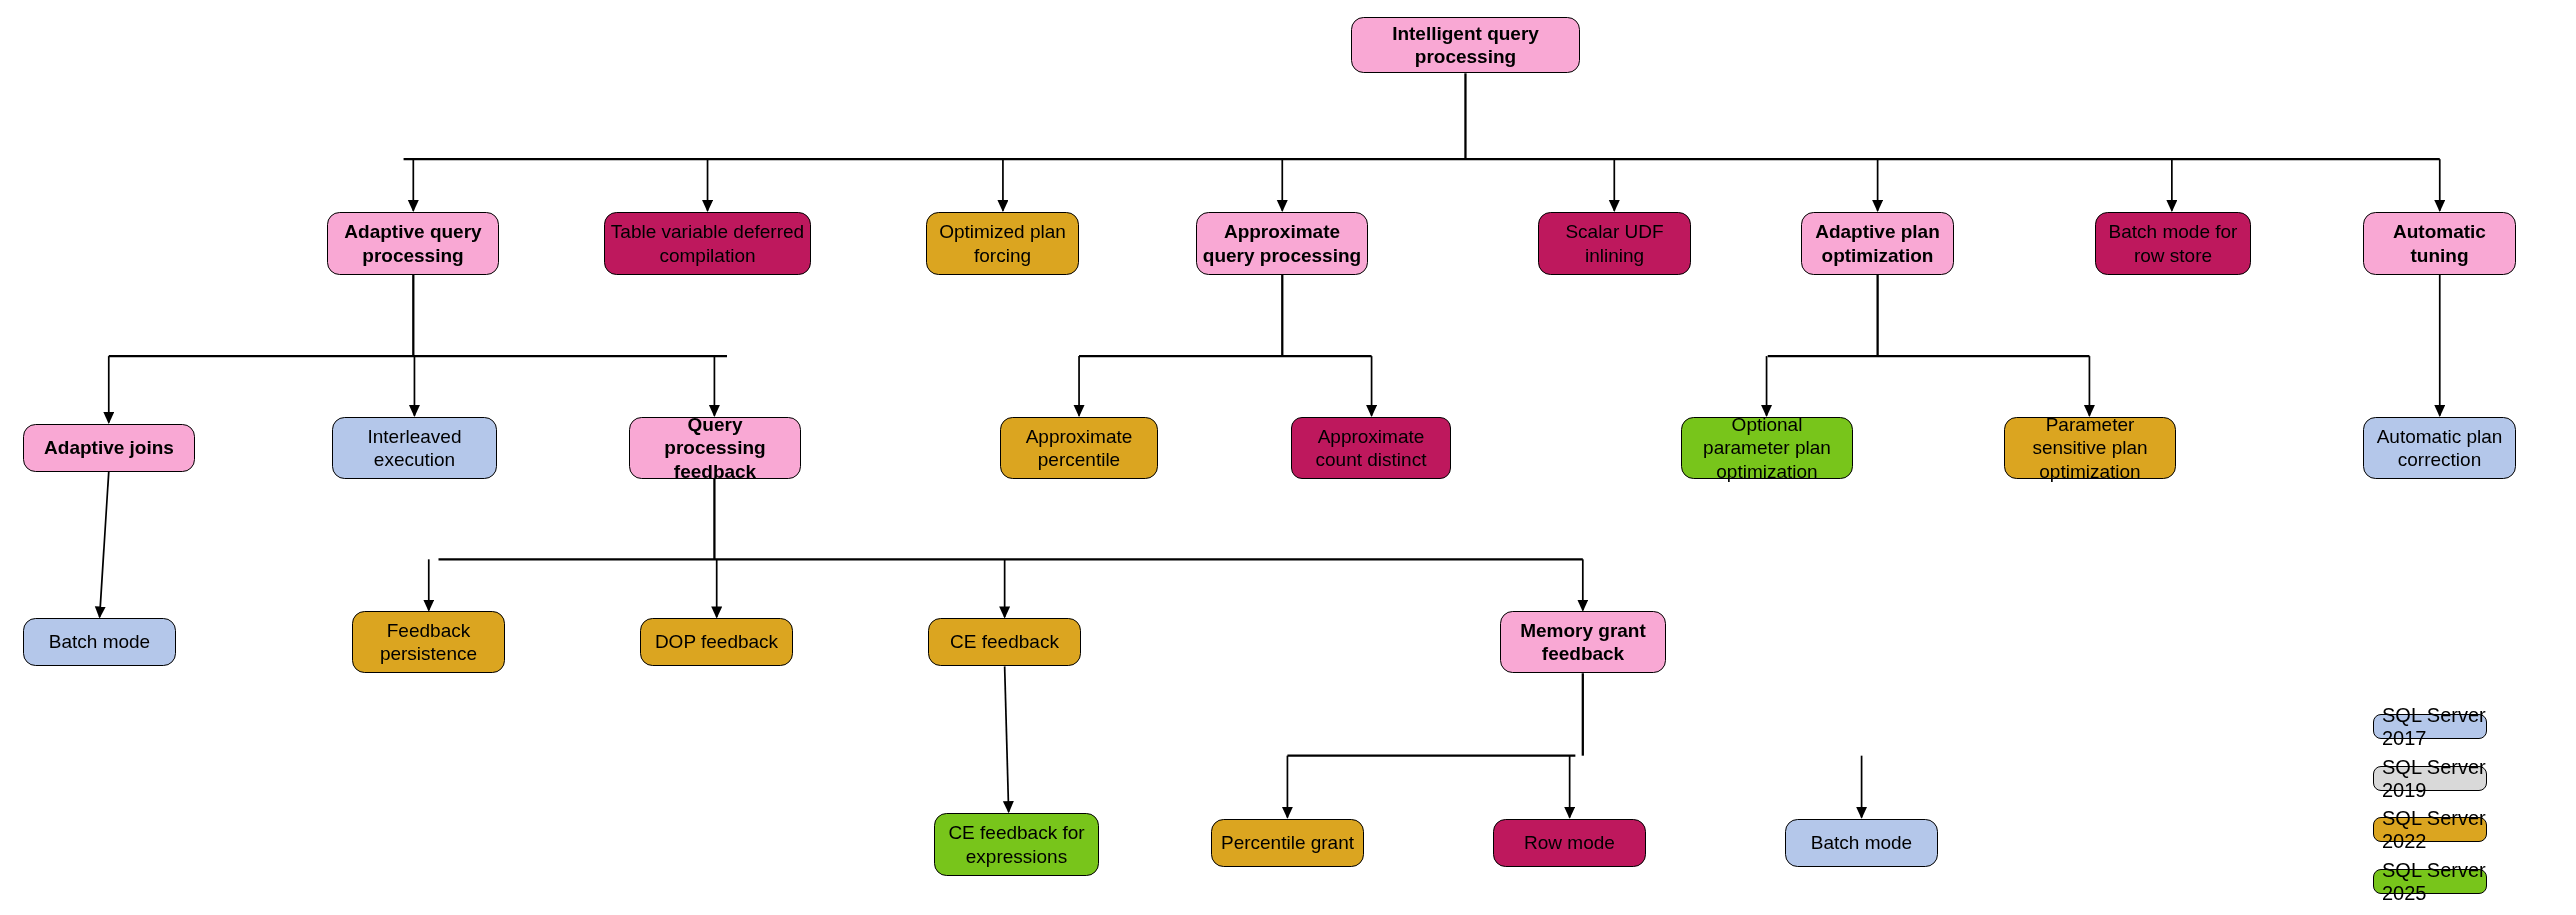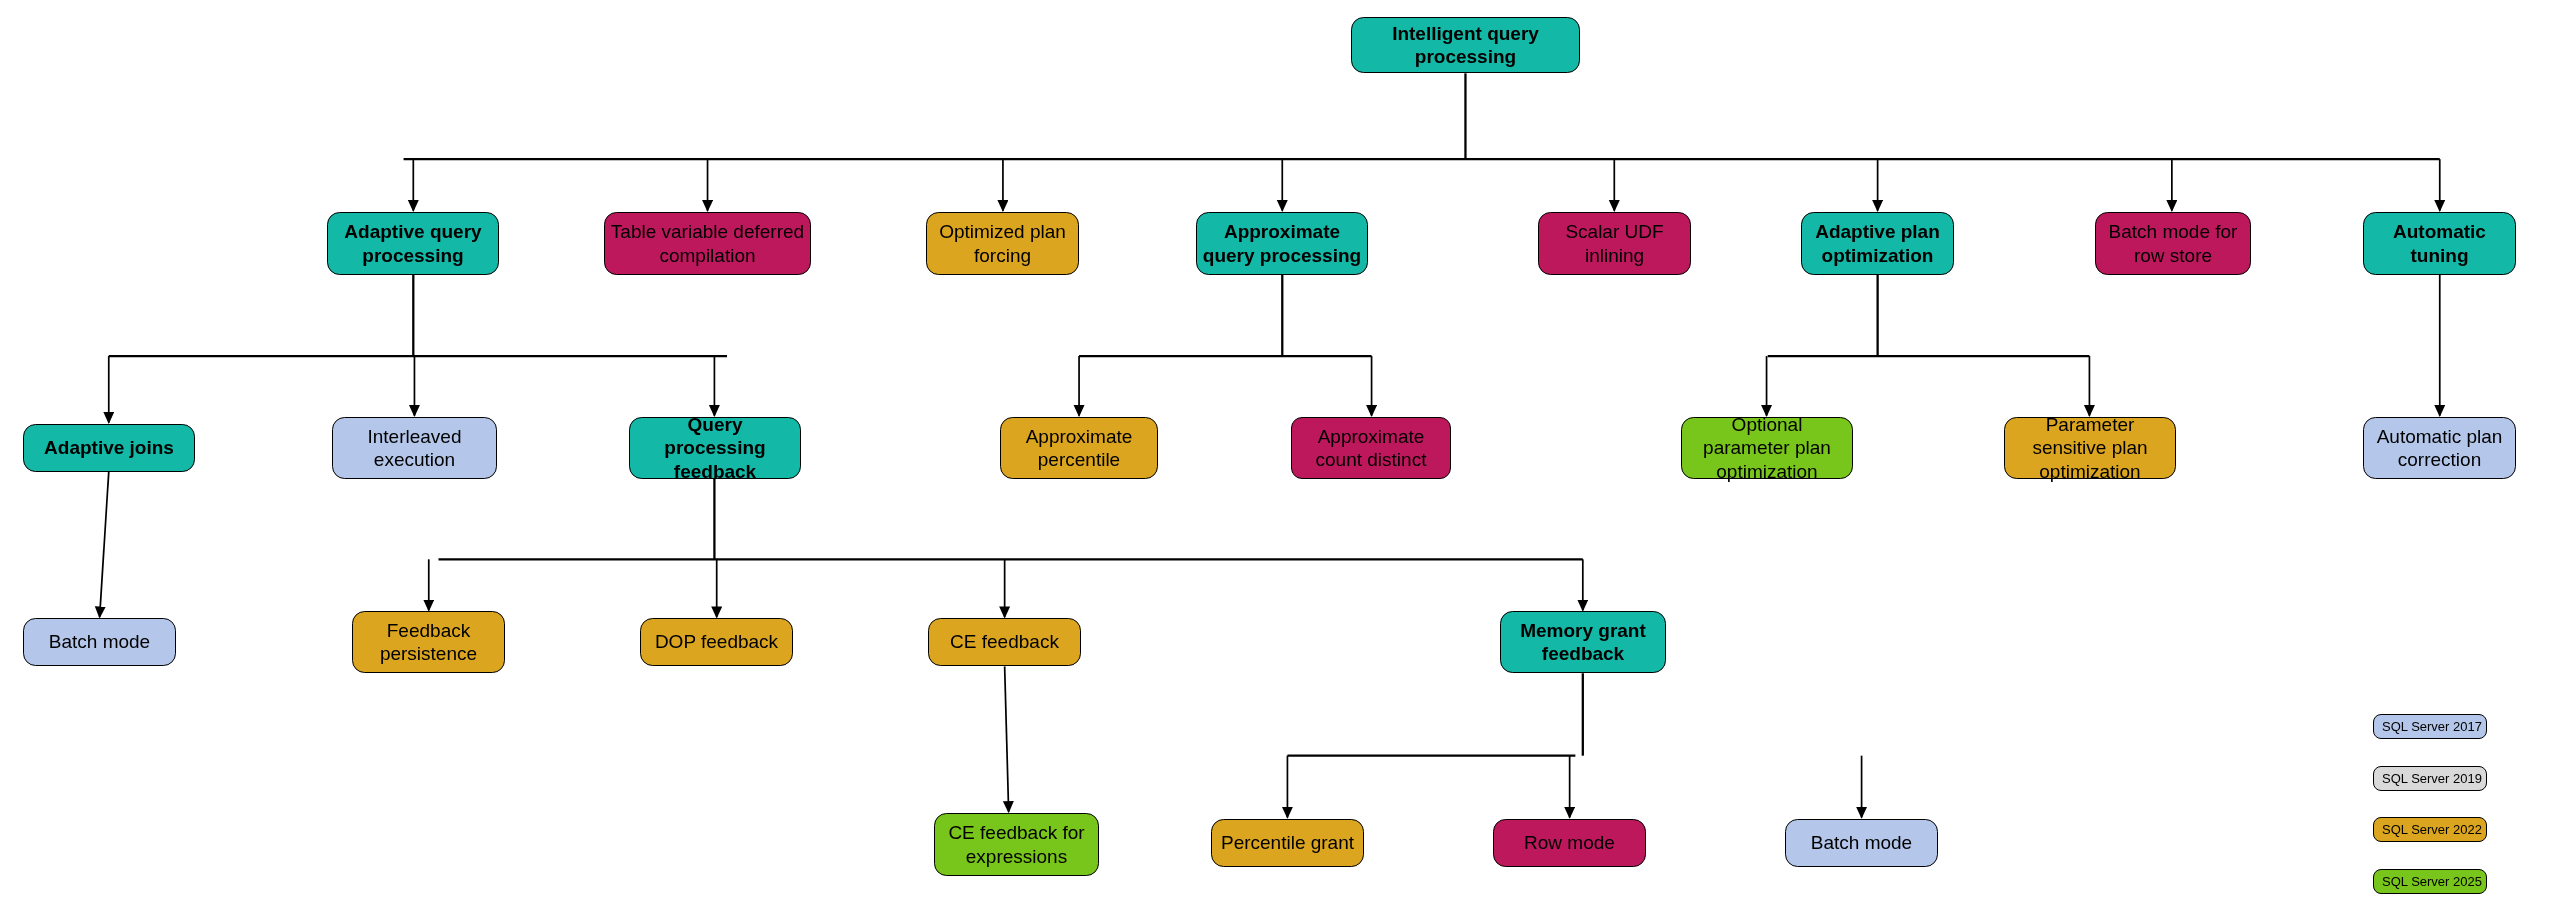--- a/index.html
+++ b/index.html
@@ -31,35 +31,35 @@
     display: flex;
     align-items: center;
     justify-content: center;
     text-align: center;
     line-height: 1.22;
     color: #000000;
     padding: 2.3px 5.7px;
     font-size: 19px;
     background: #ffffff;
   }
-  .node.root      { background: #14b8a6; font-weight: bold; }
+  .node.root      { background: #f9a8d4; font-weight: bold; }
   .node.v2017     { background: #b4c7ea; }
   .node.v2019     { background: #be185d; }
   .node.v2022     { background: #dba520; }
   .node.v2025     { background: #78c51b; }
   .legend-item {
     position: absolute;
     box-sizing: border-box;
     border: 1.7px solid #000000;
     border-radius: 8px;
     display: flex;
     align-items: center;
     justify-content: flex-start;
     padding-left: 8px;
-    font-size: 13px;
+    font-size: 20px;
     color: #000000;
     height: 25px;
     width: 114px;
     left: 2373px;
   }
 </style>
 </head>
 <body>
 
 <div id="stage">

